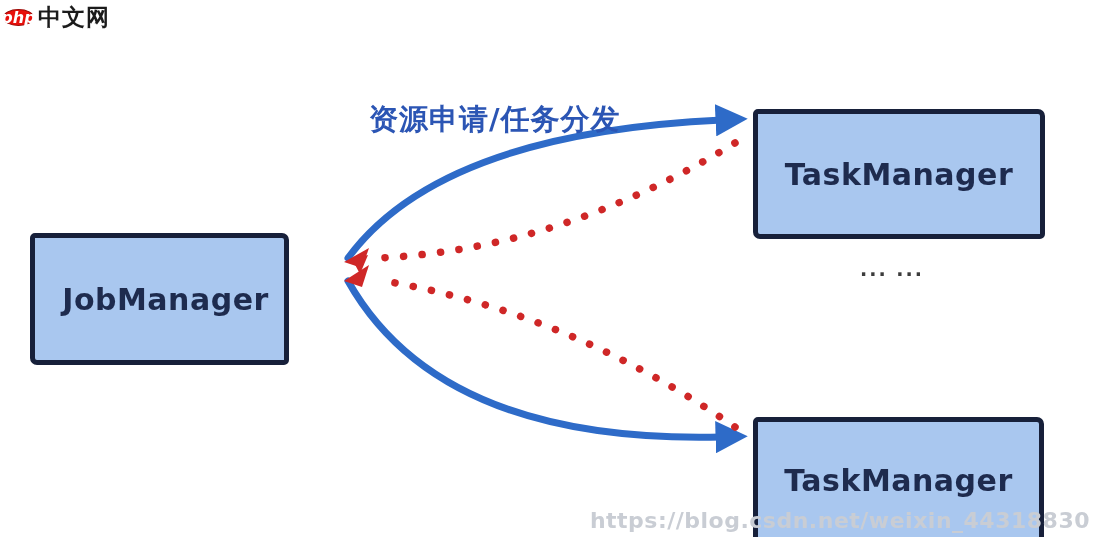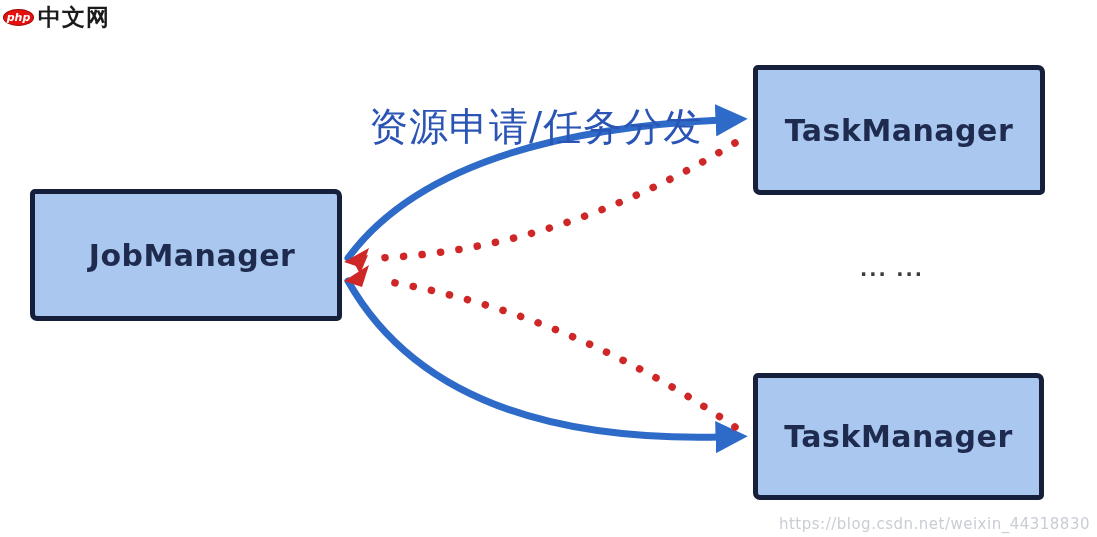--- a/index.html
+++ b/index.html
@@ -38,29 +38,30 @@
     background: var(--node-fill);
     border: 5px solid var(--node-border);
     border-radius: 5px 7px 5px 7px;
     display: flex;
     align-items: center;
     justify-content: center;
     font-size: 30px;
     font-weight: bold;
     color: var(--node-text);
     letter-spacing: 0.5px;
+    margin-top: 44px;
   }
-  .node-jobmanager     { left: 30px;  top: 189px; width: 312px; height: 132px; padding-left: 12px; }
+  .node-jobmanager     { left: 30px;  top: 189px; width: 259px; height: 132px; padding-left: 12px; }
   .node-taskmanager-1  { left: 753px; top: 65px;  width: 292px; height: 130px; }
   .node-taskmanager-2  { left: 753px; top: 373px; width: 291px; height: 127px; }
 
   .edge-label {
     position: absolute;
-    font-size: 39px;
-    font-weight: normal;
+    font-size: 29px;
+    font-weight: bold;
     white-space: nowrap;
     letter-spacing: 1px;
   }
   .label-request   { left: 369px; top: 100px; color: var(--request-text-blue); }
   .label-heartbeat { left: 523px; top: 257px; color: var(--heartbeat-text-red); }
 
   .ellipsis {
     position: absolute;
     left: 860px;
     top: 258px;
@@ -79,42 +80,43 @@
     gap: 4px;
     cursor: pointer;
   }
   .logo-badge {
     width: 31px;
     height: 17px;
     background: var(--logo-red);
     border: 1px solid #9c0b08;
     border-radius: 50%;
     color: #ffffff;
-    font-size: 11px;
+    font-size: 16px;
     font-weight: bold;
     font-style: italic;
     display: flex;
     align-items: center;
     justify-content: center;
     line-height: 1;
   }
   .logo-text {
     font-size: 23px;
     font-weight: 900;
     color: #1b1b1b;
     letter-spacing: 1px;
   }
 
   .watermark {
     position: absolute;
     right: 7px;
     bottom: 4px;
-    font-size: 15px;
+    font-size: 22px;
     color: var(--watermark-gray);
     letter-spacing: 0.5px;
+    font-weight: bold;
   }
 </style>
 </head>
 <body>
 
 <div class="stage">
 
   <svg class="arrow-layer" viewBox="0 0 1097 537" aria-hidden="true">
     <defs>
       <marker id="mBlue" viewBox="0 0 10 10" refX="2" refY="5" markerWidth="4.6" markerHeight="4.6" orient="auto">

